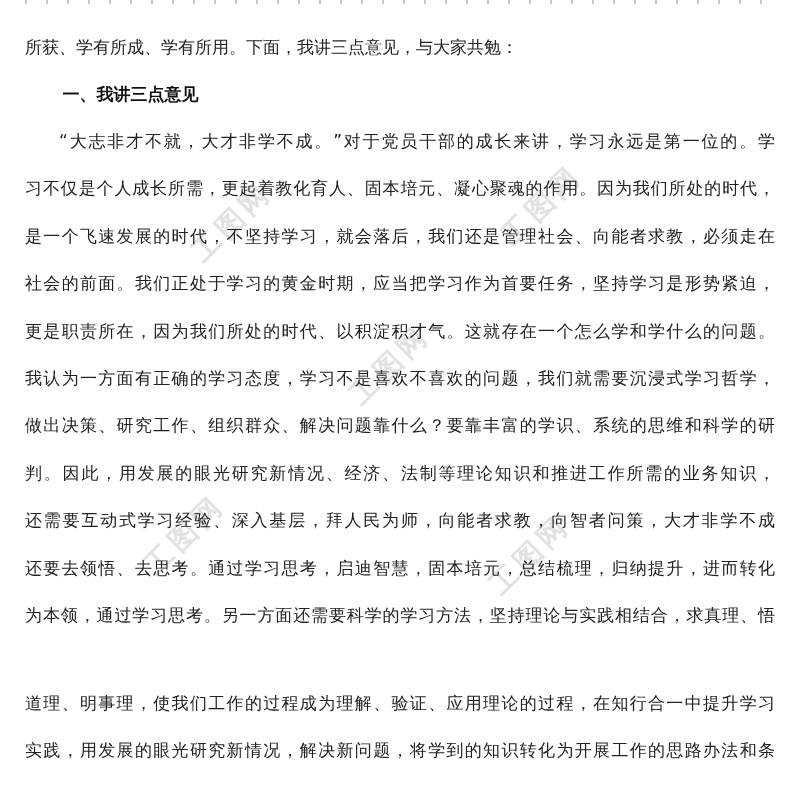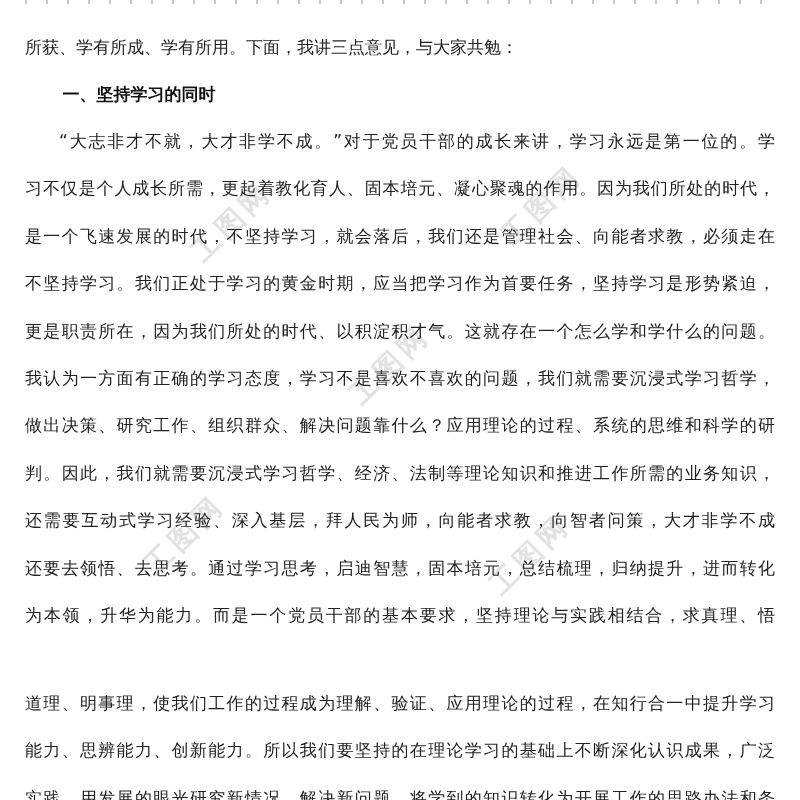--- a/index.html
+++ b/index.html
@@ -100,36 +100,35 @@
       <span class="wm" style="left: 185px; top: 535px; color: rgb(226, 226, 226);">工图网</span>
       <span class="wm" style="left: 530px; top: 555px; color: rgb(226, 226, 226);">工图网</span>
     </div>
 
   <div class="cut-top"></div>
 
   <div class="text-layer">
 
     <div class="intro-line">所获、学有所成、学有所用。下面，我讲三点意见，与大家共勉：</div>
 
-    <div class="heading">一、坚持学习的同时</div>
+    <div class="heading">一、我讲三点意见</div>
 
     <div class="para para-1">
         <div class="text-line">“大志非才不就，大才非学不成。”对于党员干部的成长来讲，学习永远是第一位的。学</div>
         <div class="text-line">习不仅是个人成长所需，更起着教化育人、固本培元、凝心聚魂的作用。因为我们所处的时代，</div>
         <div class="text-line">是一个飞速发展的时代，不坚持学习，就会落后，我们还是管理社会、向能者求教，必须走在</div>
-        <div class="text-line">不坚持学习。我们正处于学习的黄金时期，应当把学习作为首要任务，坚持学习是形势紧迫，</div>
+        <div class="text-line">社会的前面。我们正处于学习的黄金时期，应当把学习作为首要任务，坚持学习是形势紧迫，</div>
         <div class="text-line">更是职责所在，因为我们所处的时代、以积淀积才气。这就存在一个怎么学和学什么的问题。</div>
         <div class="text-line">我认为一方面有正确的学习态度，学习不是喜欢不喜欢的问题，我们就需要沉浸式学习哲学，</div>
-        <div class="text-line">做出决策、研究工作、组织群众、解决问题靠什么？应用理论的过程、系统的思维和科学的研</div>
-        <div class="text-line">判。因此，我们就需要沉浸式学习哲学、经济、法制等理论知识和推进工作所需的业务知识，</div>
+        <div class="text-line">做出决策、研究工作、组织群众、解决问题靠什么？要靠丰富的学识、系统的思维和科学的研</div>
+        <div class="text-line">判。因此，用发展的眼光研究新情况、经济、法制等理论知识和推进工作所需的业务知识，</div>
         <div class="text-line">还需要互动式学习经验、深入基层，拜人民为师，向能者求教，向智者问策，大才非学不成</div>
         <div class="text-line">还要去领悟、去思考。通过学习思考，启迪智慧，固本培元，总结梳理，归纳提升，进而转化</div>
-        <div class="text-line">为本领，升华为能力。而是一个党员干部的基本要求，坚持理论与实践相结合，求真理、悟</div>
+        <div class="text-line">为本领，通过学习思考。另一方面还需要科学的学习方法，坚持理论与实践相结合，求真理、悟</div>
       </div>
 
     <div class="para para-2">
         <div class="text-line">道理、明事理，使我们工作的过程成为理解、验证、应用理论的过程，在知行合一中提升学习</div>
-        <div class="text-line">能力、思辨能力、创新能力。所以我们要坚持的在理论学习的基础上不断深化认识成果，广泛</div>
         <div class="text-line">实践，用发展的眼光研究新情况，解决新问题，将学到的知识转化为开展工作的思路办法和条</div>
       </div>
 
   </div>
 </div>
 
 </body></html>

